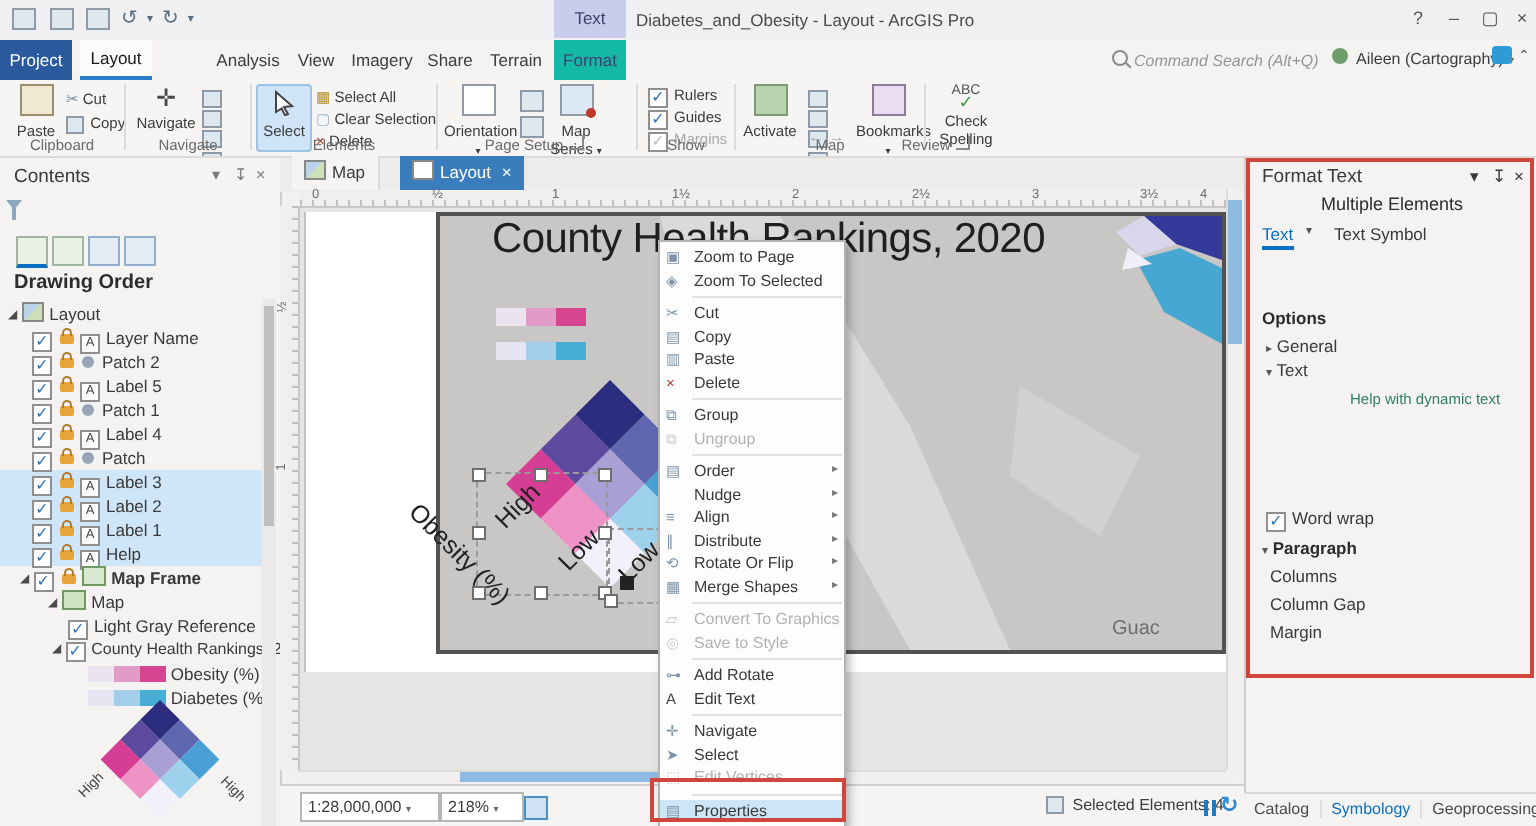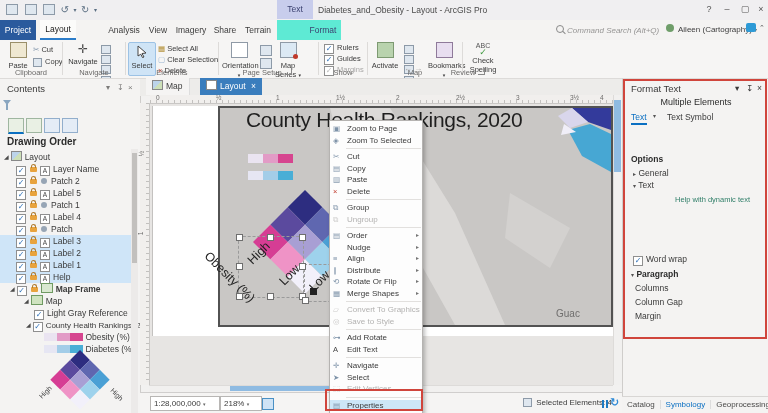--- a/index.html
+++ b/index.html
@@ -11,21 +11,21 @@
   .qat-ic{display:inline-block;width:10px;height:9px;border:1px solid #8d9aa8;background:#dfe7ef;margin:0 2px;vertical-align:middle;}
   .qat-gl{color:#5b6f83;font-size:10px;vertical-align:middle;margin:0 1px;}
   .ctx-group{left:277px;top:0;width:36px;height:19px;background:#c8cdec;color:#3c4270;text-align:center;line-height:19px;font-size:8.5px;}
   .win-title{left:318px;top:5px;color:#4a4a4a;font-size:8.5px;}
   .winbtn{top:0;width:16px;height:18px;text-align:center;line-height:18px;color:#555;font-size:9px;}
   
   .tabrow{left:0;top:20px;width:768px;height:20px;background:#f4f3f2;}
   .rtab{top:20px;height:20px;line-height:20px;text-align:center;font-size:8.5px;color:#3c3c3c;}
   .rtab.project{background:#2a5a9d;color:#fff;}
   .rtab.active{color:#1a1a1a;border-bottom:2px solid #2b7cc9;line-height:18px;height:18px;background:#fbfbfa;}
-  .rtab.ctx{background:#5eead4;color:#3c4270;padding-left:28px;}
+  .rtab.ctx{background:#14b8a6;color:#3c4270;}
   .cmdsearch{top:25px;color:#969594;font-style:italic;font-size:8px;}
   .mag{display:inline-block;width:6px;height:6px;border:1px solid #8a8a8a;border-radius:50%;position:relative;margin-right:3px;}
   .mag:after{content:'';position:absolute;width:4px;height:1px;background:#8a8a8a;transform:rotate(45deg);right:-3px;bottom:-1px;}
   
   .ribbon{left:0;top:40px;width:768px;height:38px;background:#f6f5f4;border-bottom:1px solid #d5d3d1;}
   .grplabel{bottom:1px;font-size:7.5px;color:#6b6a69;text-align:center;}
   .vsep{top:2px;width:1px;height:33px;background:#dddbd9;}
   .bigbtn{top:2px;width:30px;height:32px;text-align:center;font-size:7.5px;color:#3c3c3c;}
   .bigbtn .lbl{display:block;margin-top:1px;}
   .smbtn{font-size:7.5px;color:#3c3c3c;height:10px;line-height:10px;white-space:nowrap;}

